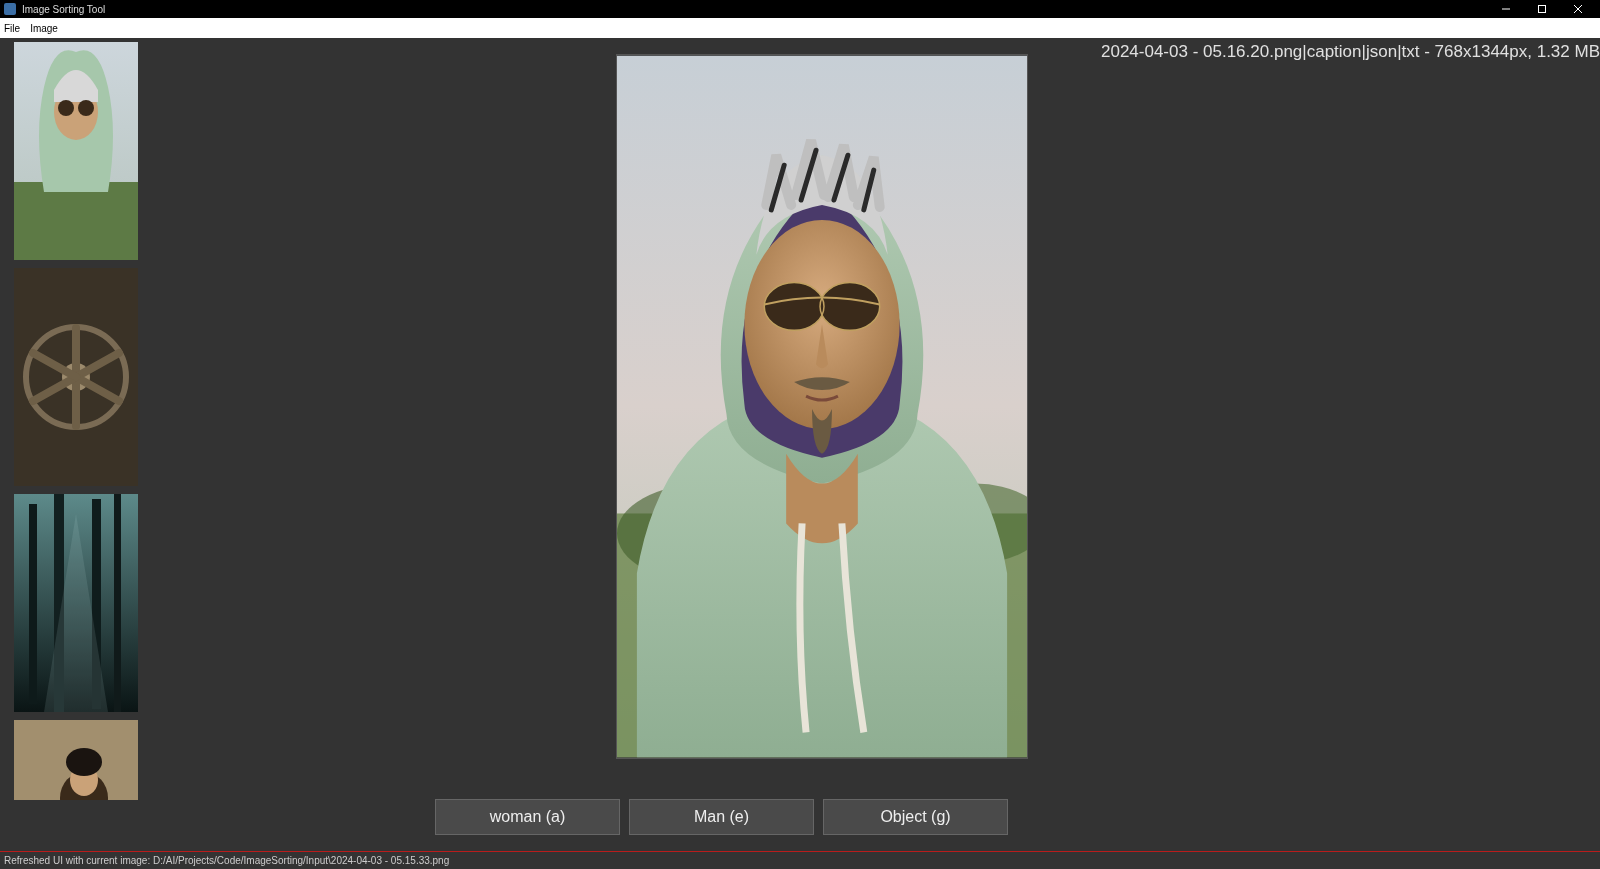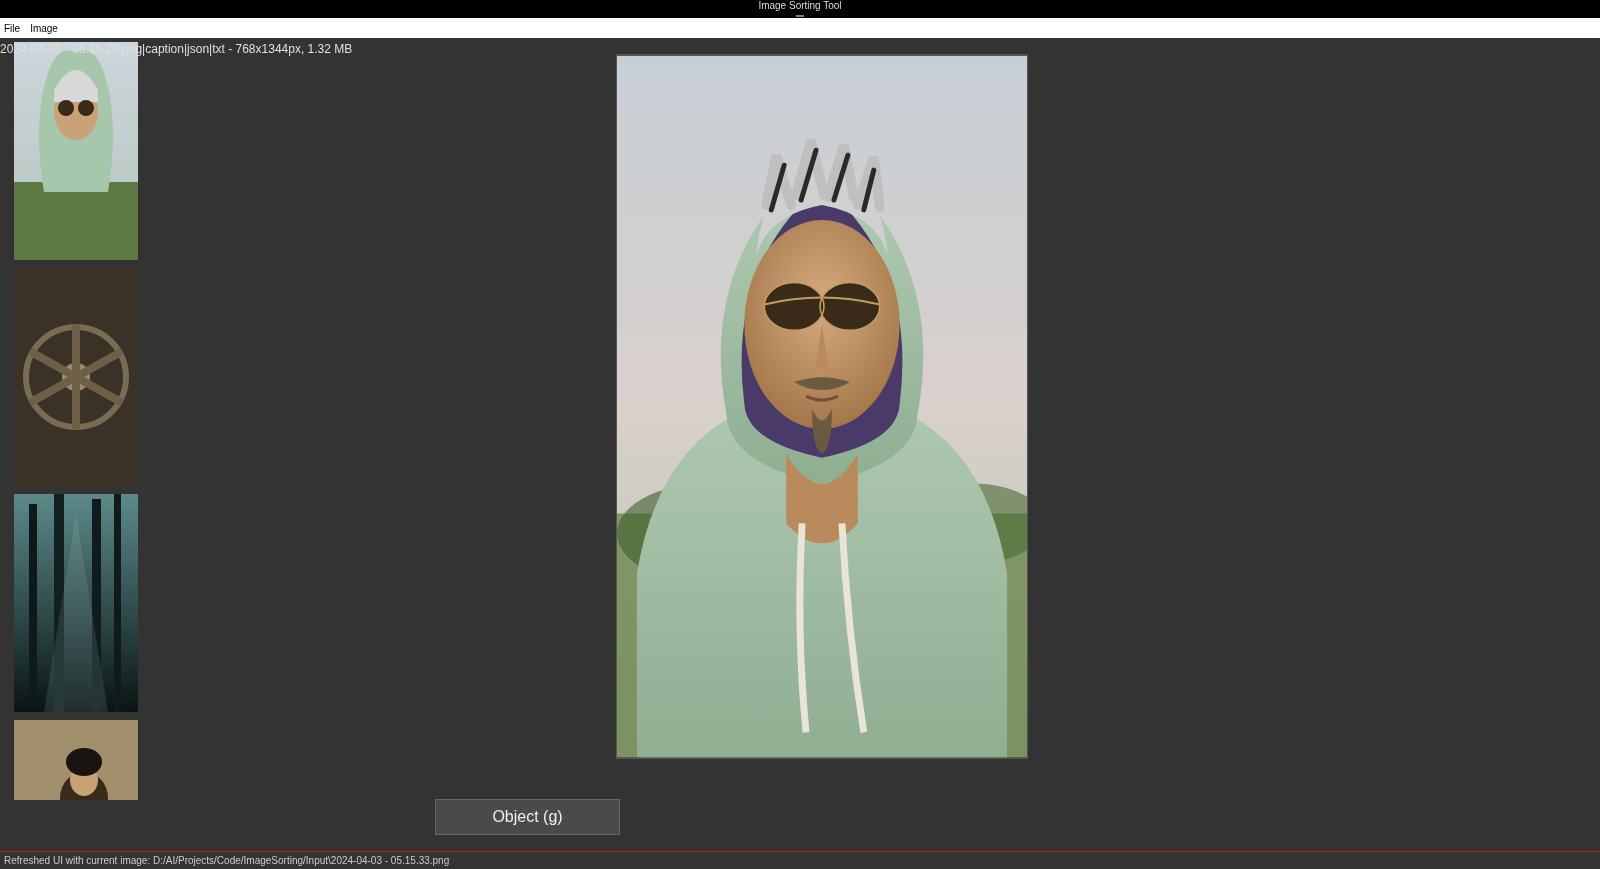--- a/index.html
+++ b/index.html
@@ -1,35 +1,35 @@
 <!DOCTYPE html>
 <html><head>
 <meta charset="utf-8">
 <style>
   * { margin:0; padding:0; box-sizing:border-box; }
   body { width:1600px; height:869px; background:#333; font-family:"Segoe UI",Arial,sans-serif; color:#ccc; overflow:hidden; }
 
   
-  .title-bar { height:18px; background:#000; display:flex; align-items:center; padding:0 4px; font-size:10px; color:#ddd;flex-direction:column; }
+  .title-bar { height:18px; background:#000; display:flex; align-items:center; padding:0 4px; font-size:10px; color:#ddd; }
   .title-bar .app-icon { width:12px; height:12px; background:#3b6ea5; border-radius:2px; margin-right:6px; }
   .title-bar .spacer { flex:1; }
   .win-btn { width:36px; height:18px; display:flex; justify-content:center; align-items:center; color:#fff; }
   .win-btn svg { width:10px; height:10px; }
 
   
   .menu-bar { height:20px; background:#fff; display:flex; align-items:center; padding:0 4px; font-size:10px; color:#000; }
   .menu-item { margin-right:10px; }
 
   
   .content { position:relative; height:837px; background:#333; }
 
   .sidebar { position:absolute; left:14px; top:4px; width:124px; display:flex; flex-direction:column; gap:8px; }
   .thumb { width:124px; height:218px; background:#222; }
 
-  .info-label { position:absolute; left:0; right:0; top:4px; text-align:left; font-size:12px; color:#e0e0e0; }
+  .info-label { position:absolute; left:0; right:0; top:4px; text-align:right; font-size:17px; color:#e0e0e0; }
 
   .main-image { position:absolute; left:616px; top:16px; width:412px; height:705px; background:#222; border:1px solid #555; }
 
   .button-row { position:absolute; left:435px; bottom:40px; display:flex; gap:9px; }
   .cat-btn { width:185px; height:36px; background:#4a4a4a; border:1px solid #666; color:#eee; font-size:16px; display:flex; justify-content:center; align-items:center; }
 
   .status-bar { position:absolute; left:0; right:0; bottom:0; height:24px; background:#333; color:#ccc; font-size:10px; padding:3px 4px; border-top:1px solid #b91c1c;}
 
   
   .thumb svg, .main-image svg { width:100%; height:100%; display:block; }
@@ -176,20 +176,22 @@
       <path d="M196 355 Q206 378 216 355 Q216 395 206 400 Q196 395 196 355 Z" fill="#6a5a42"></path>
 
       <path d="M190 342 Q206 350 222 342" fill="none" stroke="#7a4a3a" stroke-width="3"></path>
 
       <path d="M186 470 Q180 580 190 680" fill="none" stroke="#e8e4d8" stroke-width="7"></path>
       <path d="M226 470 Q232 580 248 680" fill="none" stroke="#e8e4d8" stroke-width="7"></path>
     </svg>
   </div>
 
   <div class="button-row">
+    <div class="cat-btn">woman (a)</div>
+    <div class="cat-btn">Man (e)</div>
     <div class="cat-btn">Object (g)</div>
   </div>
 
   <div class="status-bar">
     <span>Refreshed UI with current image: D:/AI/Projects/Code/ImageSorting/Input\2024-04-03 - 05.15.33.png</span>
   </div>
 
 </div>
 
 </body></html>

